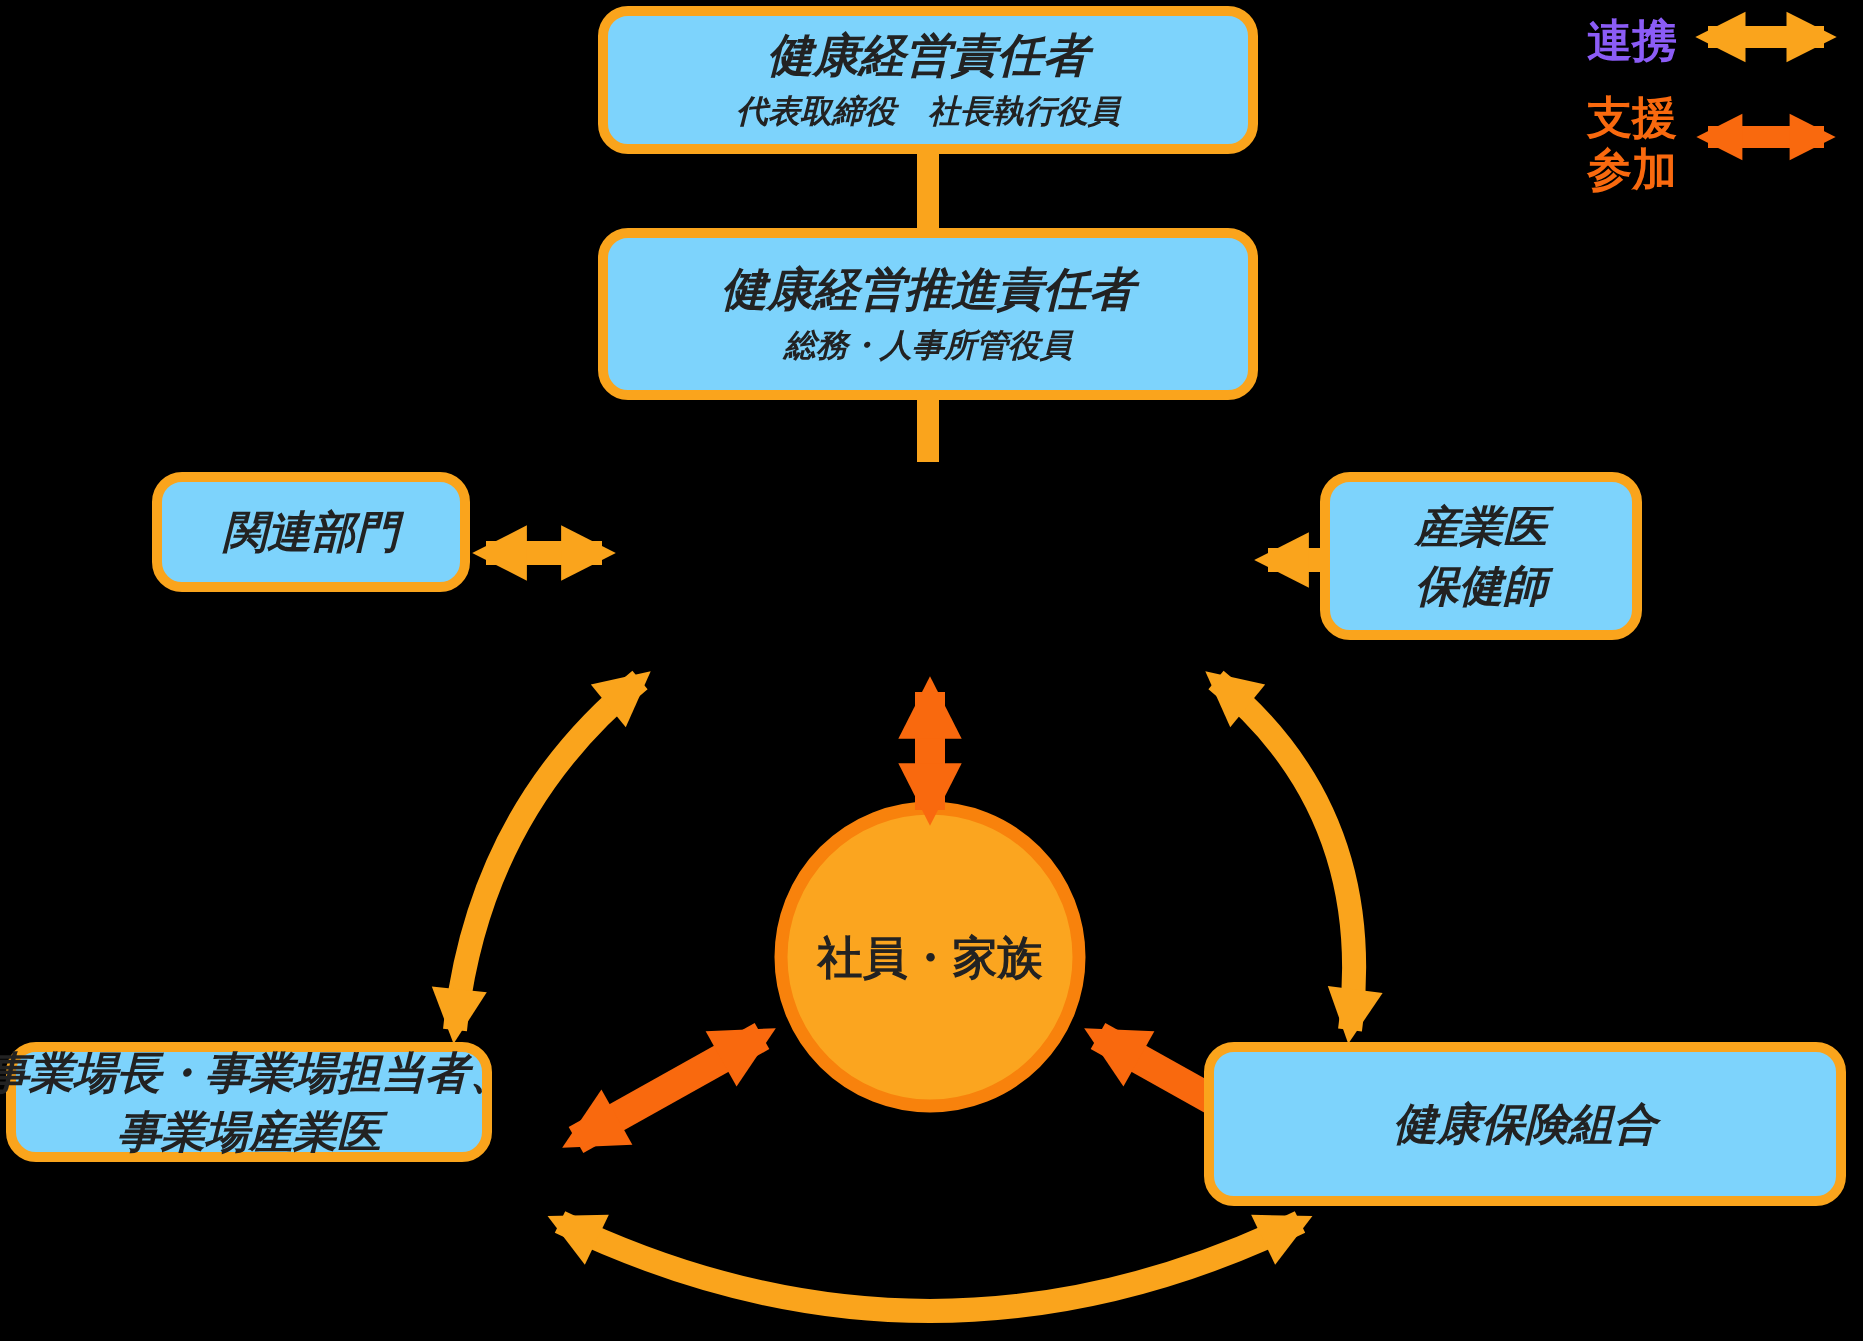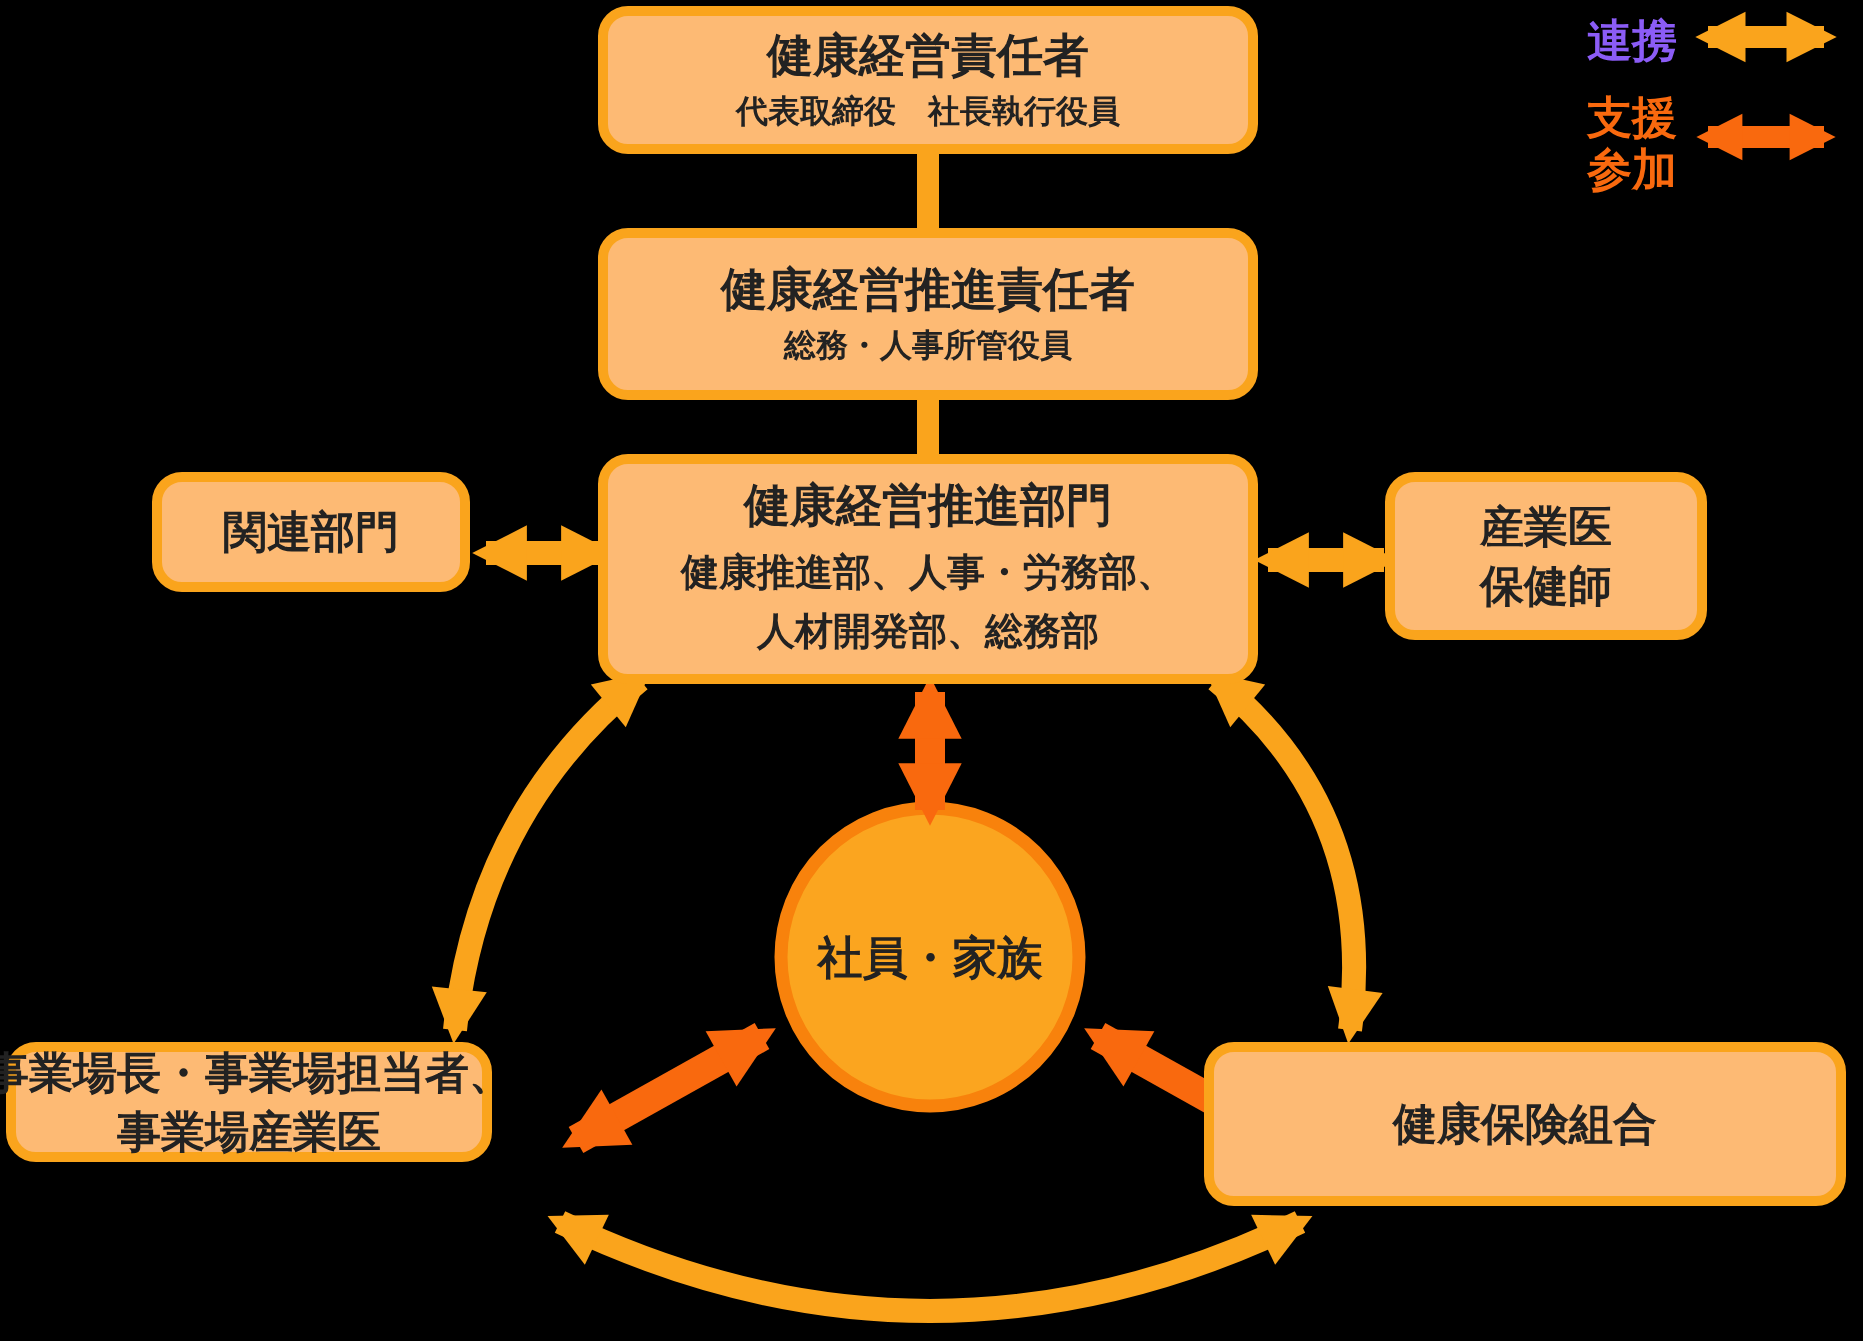--- a/index.html
+++ b/index.html
@@ -7,28 +7,29 @@
     position:relative;
     width:1863px;height:1341px;
     background:#000000;
     overflow:hidden;
     font-family:"Liberation Sans","DejaVu Sans",sans-serif;
     color:#222222;
   }
   .layer-svg{position:absolute;left:0;top:0;z-index:1;}
   .box{
     position:absolute;z-index:2;
-    background:#fdba74;
+    background:#7dd3fc;
     border:10px solid #FAA41C;
     border-radius:30px;
     box-sizing:border-box;
     display:flex;flex-direction:column;
     align-items:center;justify-content:center;
     text-align:center;
     white-space:nowrap;
+    font-style:italic;
   }
   .box-title{font-size:46px;font-weight:bold;line-height:1.2;}
   .box-sub{font-size:32px;font-weight:bold;line-height:1.3;margin-top:8px;}
   .box-line{font-size:38px;font-weight:bold;line-height:1.55;}
   .box-line-lg{font-size:44px;font-weight:bold;line-height:1.35;}
   .circle-label{
     position:absolute;z-index:2;
     left:780px;top:928px;width:300px;height:60px;
     display:flex;align-items:center;justify-content:center;
     font-size:45px;font-weight:bold;color:#222222;white-space:nowrap;
@@ -80,31 +81,26 @@
   <div class="box" style="left:598px;top:6px;width:660px;height:148px;">
     <div class="box-title">健康経営責任者</div>
     <div class="box-sub">代表取締役　社長執行役員</div>
   </div>
 
   <div class="box" style="left:598px;top:228px;width:660px;height:172px;">
     <div class="box-title">健康経営推進責任者</div>
     <div class="box-sub">総務・人事所管役員</div>
   </div>
 
-  <div class="box" style="left:598px;top:454px;width:660px;height:230px;">
-    <div class="box-title">健康経営推進部門</div>
-    <div class="box-line" style="margin-top:10px;">健康推進部、人事・労務部、</div>
-    <div class="box-line">人材開発部、総務部</div>
-  </div>
 
   <div class="box" style="left:152px;top:472px;width:318px;height:120px;">
     <div class="box-line-lg">関連部門</div>
   </div>
 
-  <div class="box" style="left:1385px;top:472px;width:322px;height:168px;">
+  <div class="box" style="left:1320px;top:472px;width:322px;height:168px;">
     <div class="box-line-lg">産業医</div>
     <div class="box-line-lg">保健師</div>
   </div>
 
   <div class="box" style="left:6px;top:1042px;width:486px;height:120px;">
     <div class="box-line-lg">事業場長・事業場担当者、</div>
     <div class="box-line-lg">事業場産業医</div>
   </div>
 
   <div class="box" style="left:1204px;top:1042px;width:642px;height:164px;">

